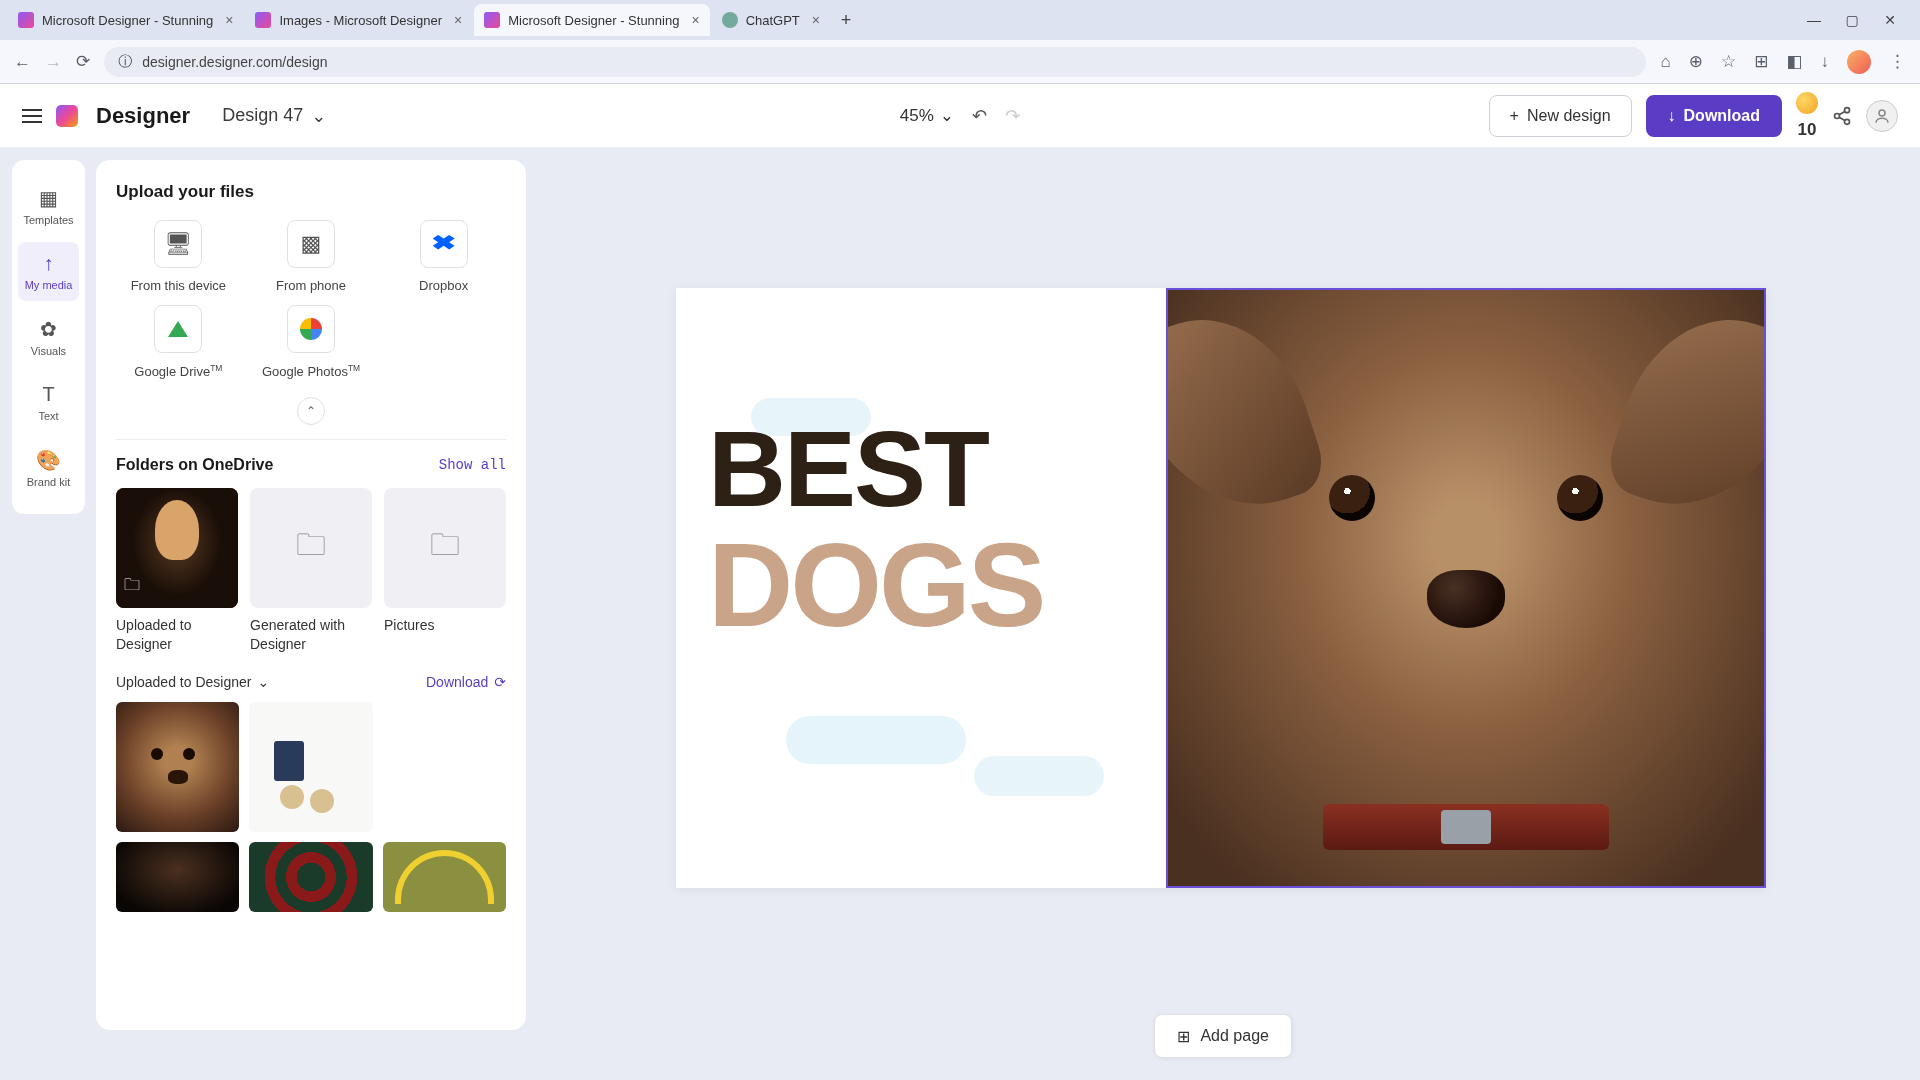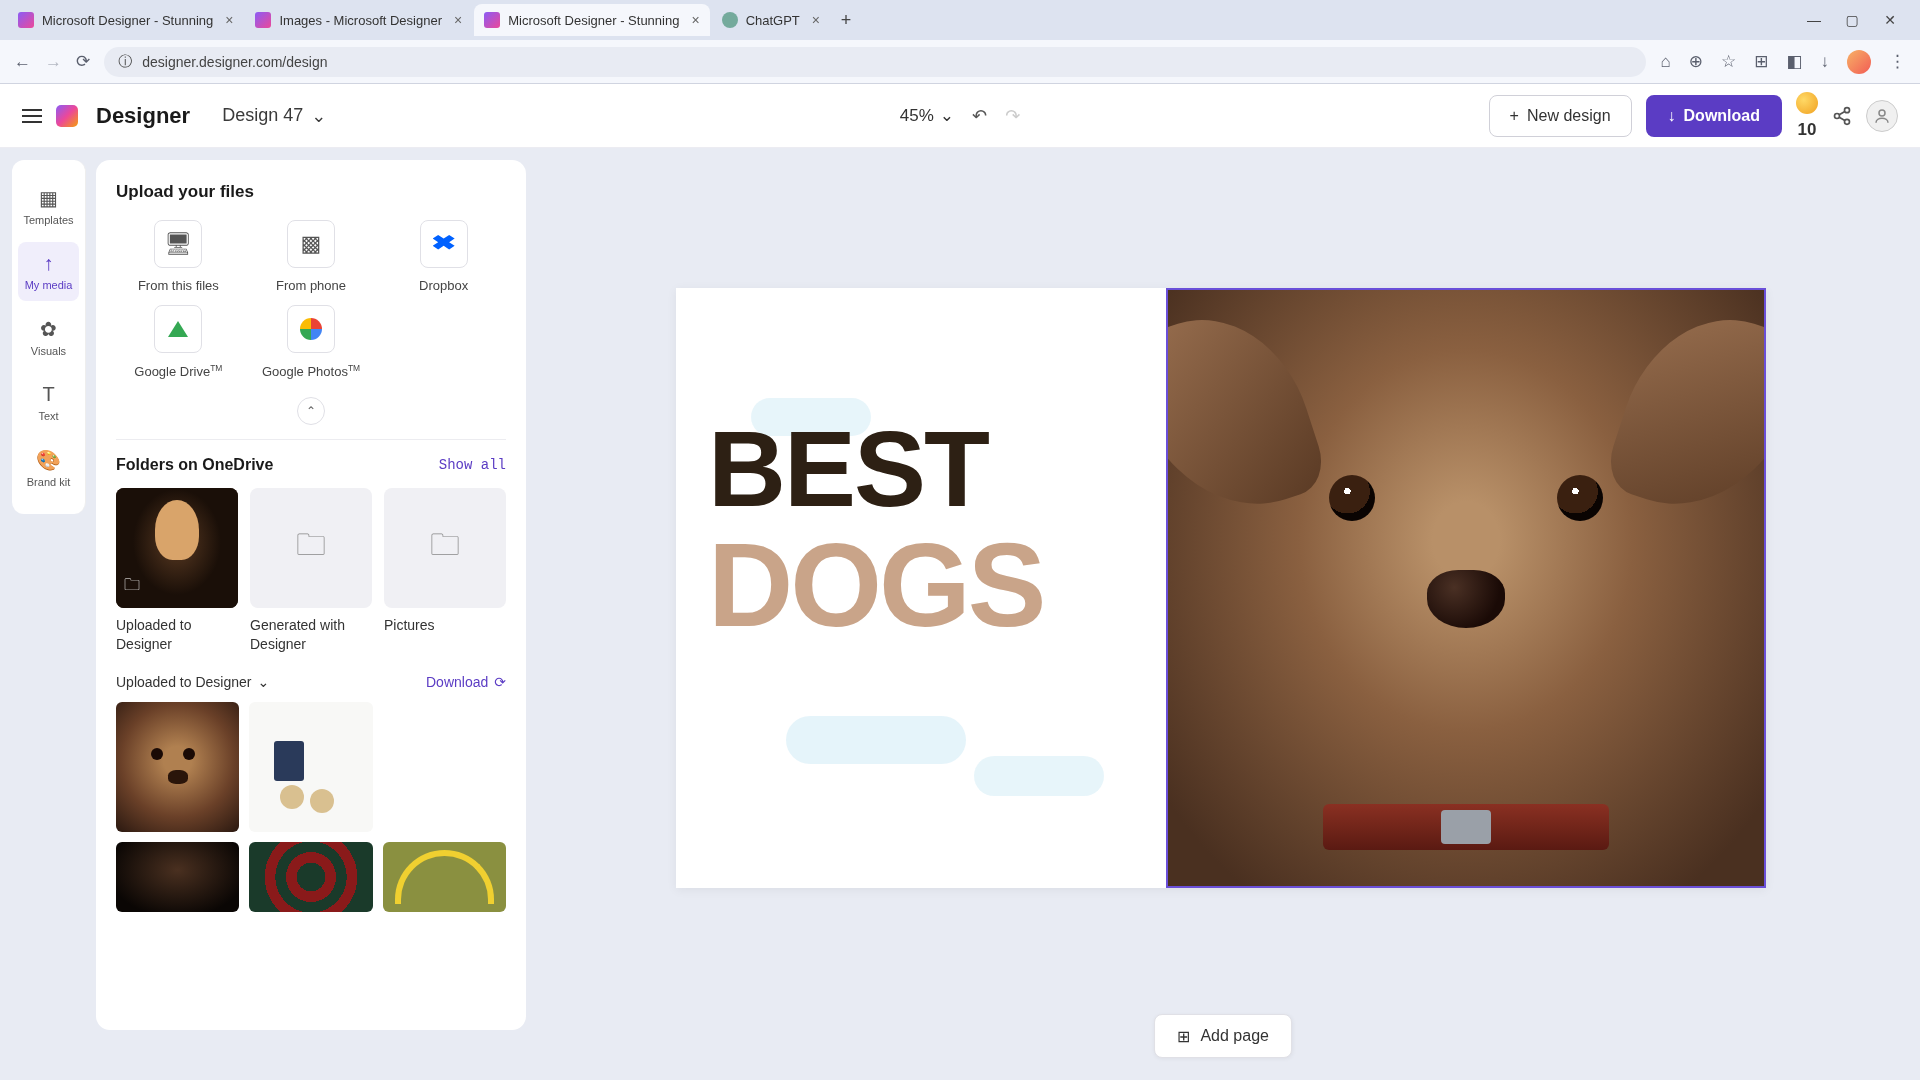--- a/index.html
+++ b/index.html
@@ -245,21 +245,21 @@
     </div>
   </div>
 
   <div class="panel">
     <h3>Upload your files</h3>
     <div class="upload-grid">
       <div class="upload-opt">
         <div class="upload-icon-box">
             <span>🖥</span>
           </div>
-        <span>From this files</span>
+        <span>From this device</span>
       </div>
       <div class="upload-opt">
         <div class="upload-icon-box">
             <span>▩</span>
           </div>
         <span>From phone</span>
       </div>
       <div class="upload-opt">
         <div class="upload-icon-box">
             <span class="dropbox-sq"></span>

